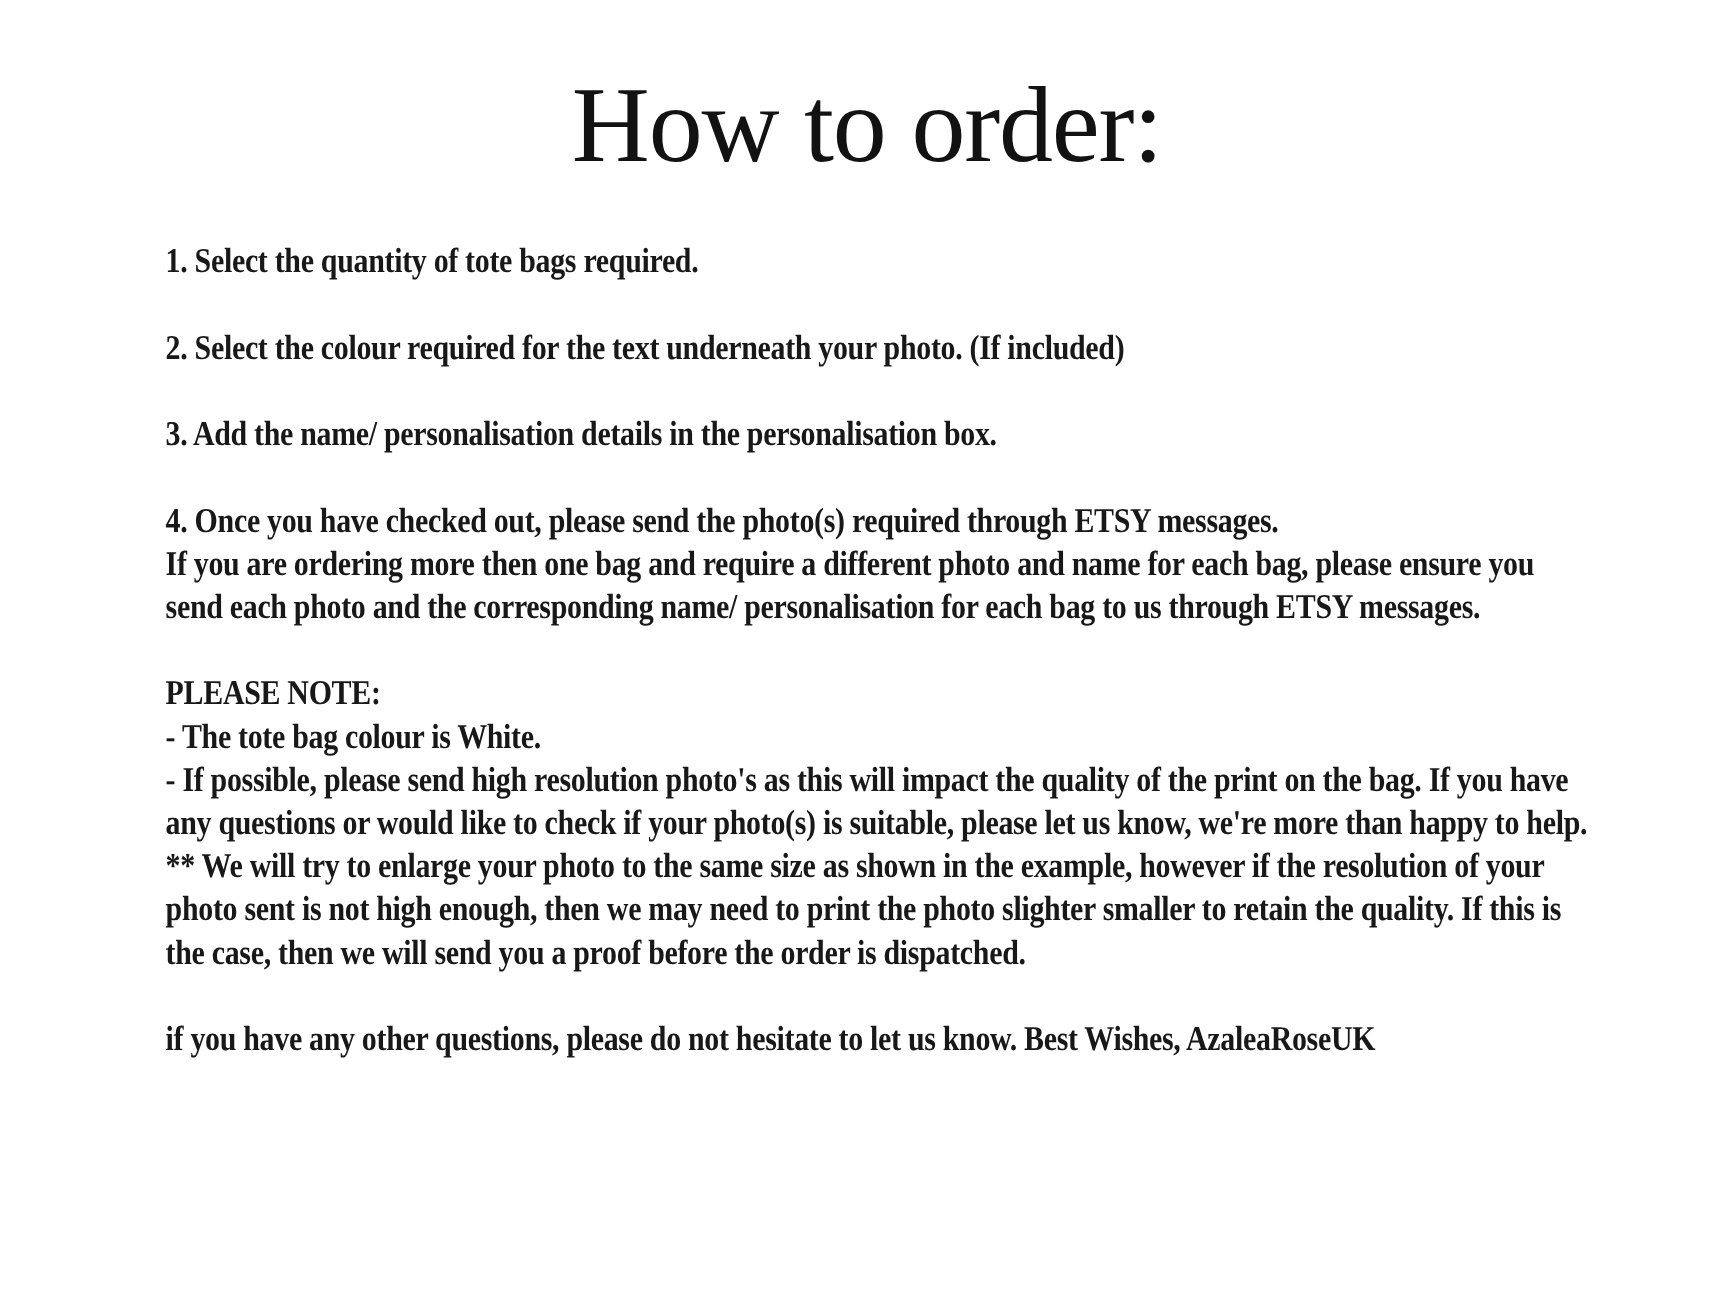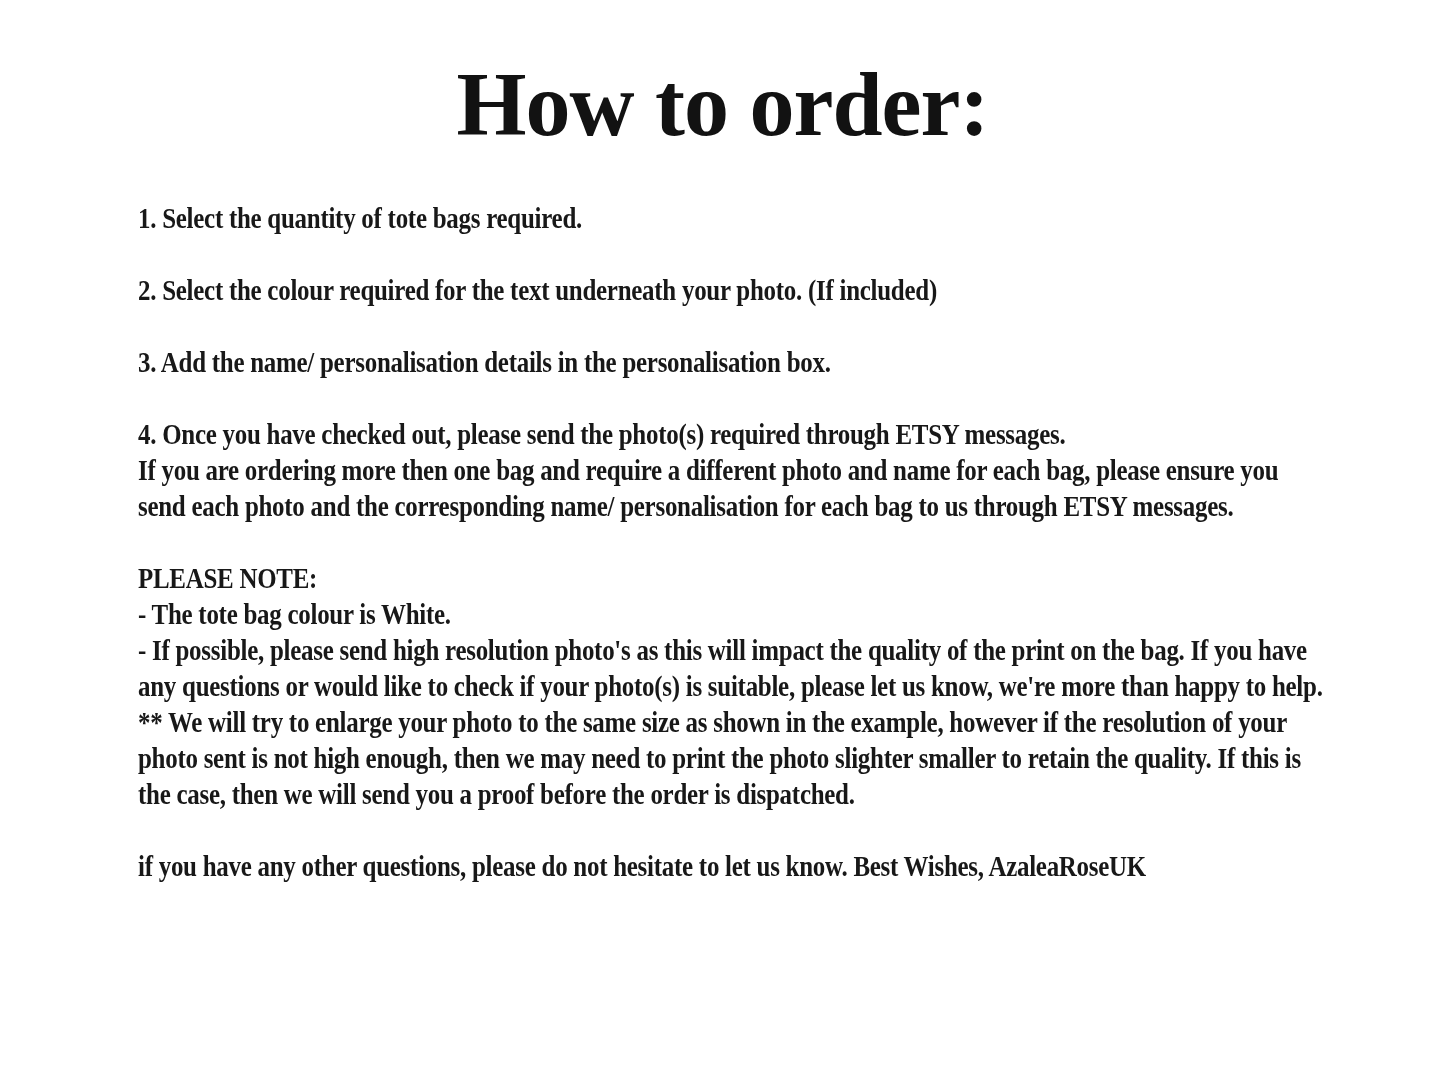--- a/index.html
+++ b/index.html
@@ -16,21 +16,21 @@
   }
   .page {
     width: 1445px;
     height: 1084px;
     position: relative;
   }
   .title {
     margin: 60px 0 0 0;
     text-align: center;
     font-size: 90px;
-    font-weight: 700;
+    font-weight: 400;
     line-height: 1;
     letter-spacing: -1px;
     color: #121212;
   }
   .content {
     margin: 50px 0 0 138px;
     width: 1380px;
     transform: scaleX(0.86);
     transform-origin: left top;
     font-size: 29px;

